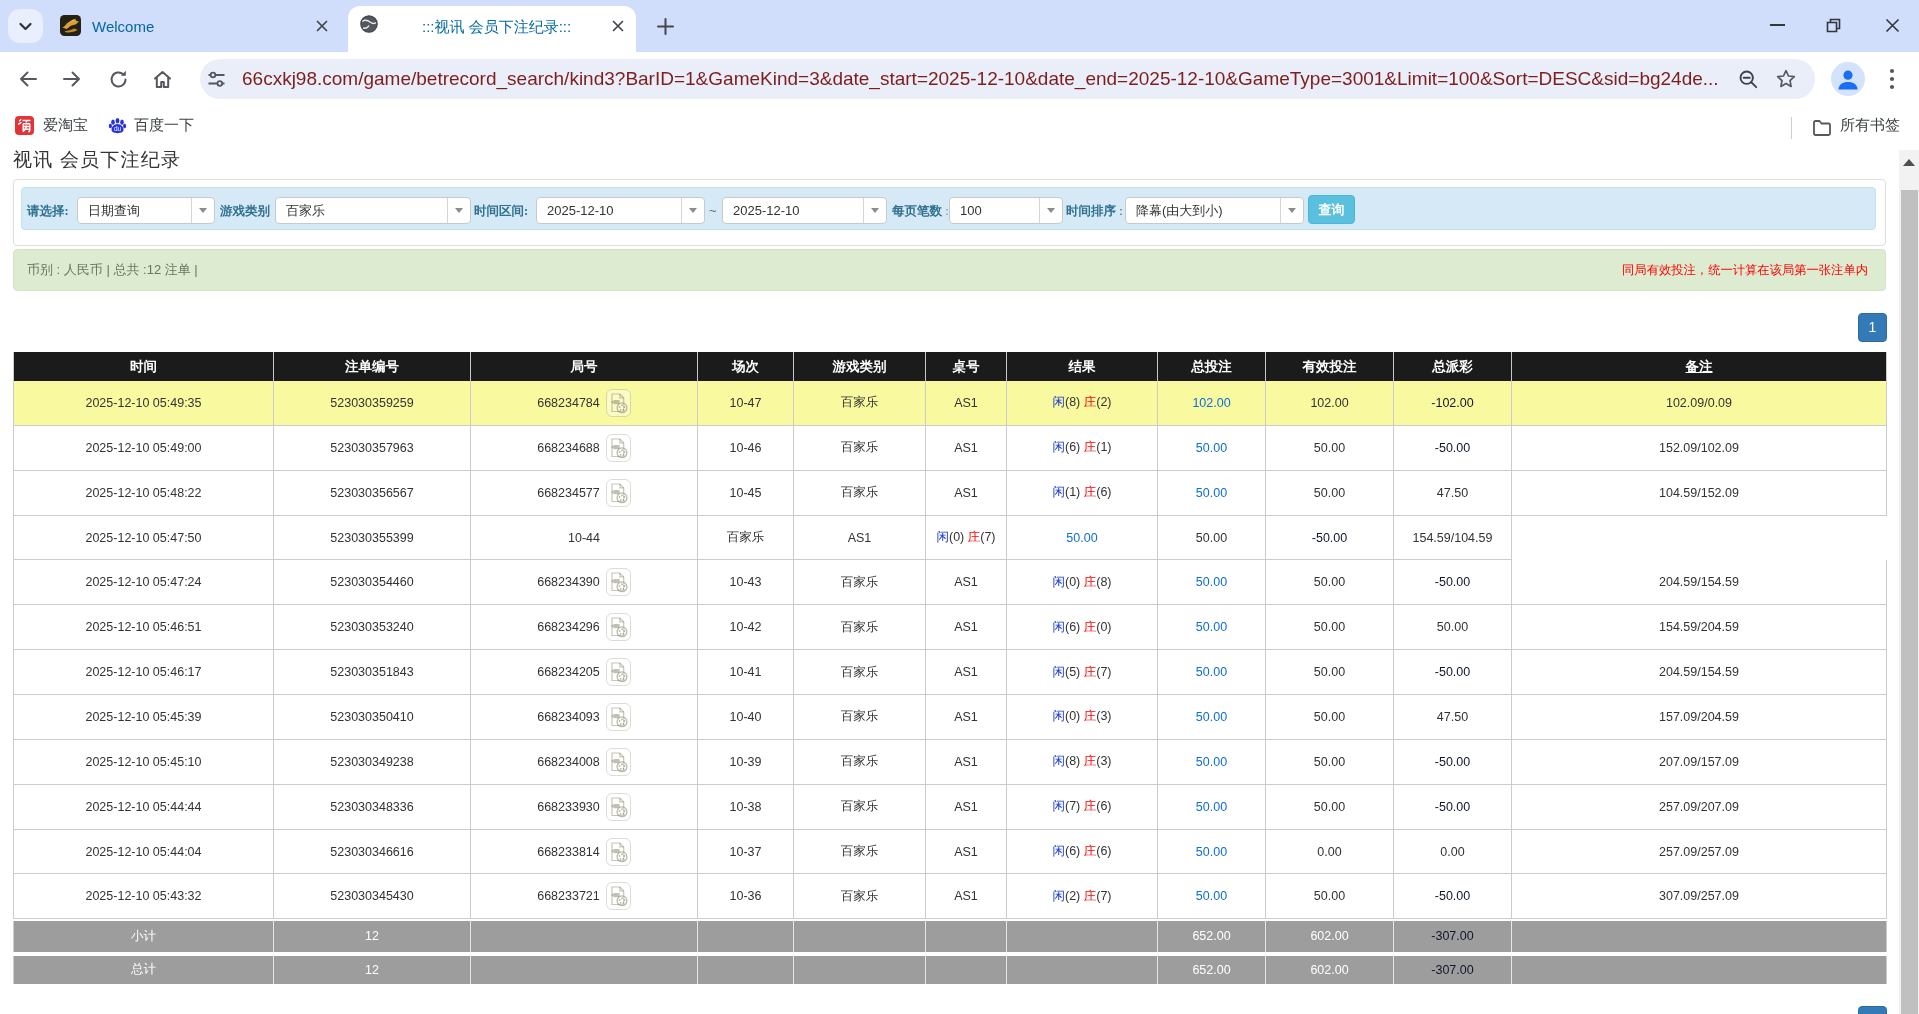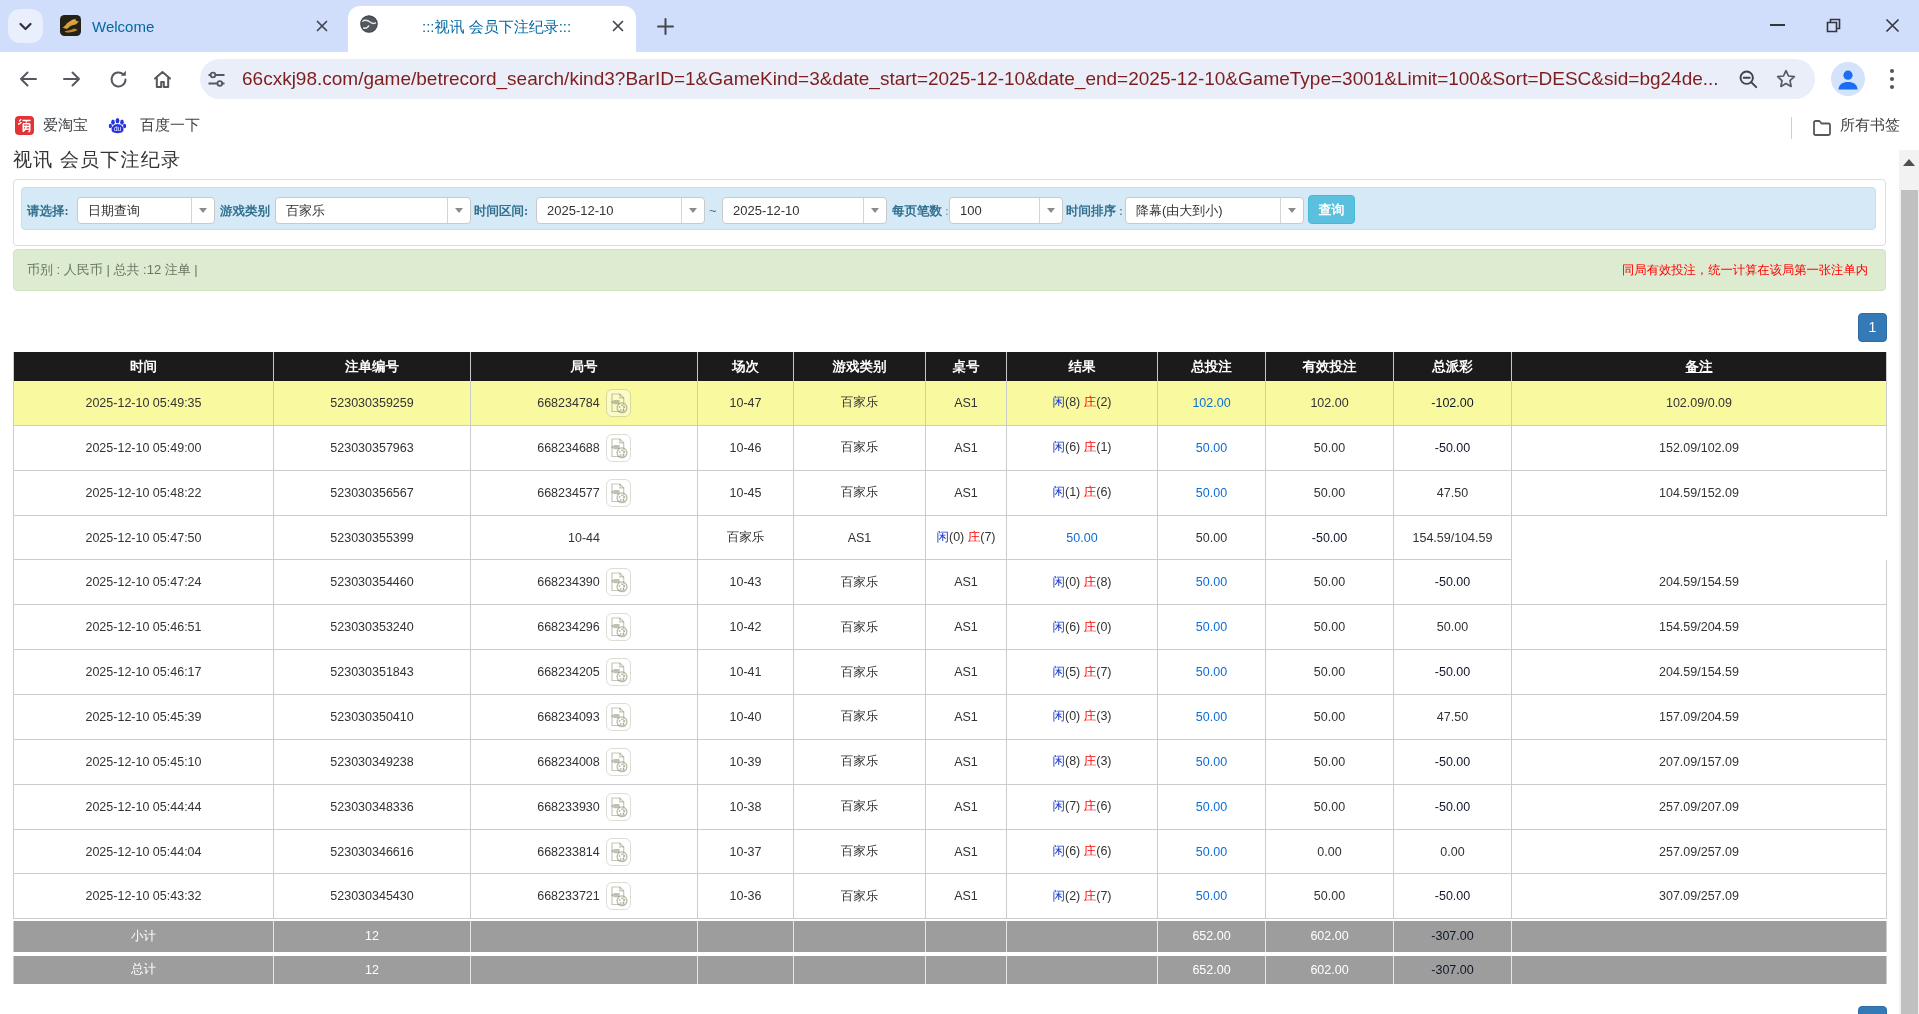--- a/index.html
+++ b/index.html
@@ -182,21 +182,21 @@
       <g fill="#2734dd">
         <ellipse cx="5" cy="6.2" rx="1.8" ry="2.6"></ellipse>
         <ellipse cx="9.5" cy="4.6" rx="1.9" ry="2.7"></ellipse>
         <ellipse cx="14" cy="6.2" rx="1.8" ry="2.6"></ellipse>
         <ellipse cx="16.6" cy="10" rx="1.6" ry="2.2"></ellipse>
         <ellipse cx="2.4" cy="10" rx="1.6" ry="2.2"></ellipse>
         <path d="M9.5 8c3.2 0 6 2.8 6 5.6 0 2.3-1.8 3.6-6 3.6s-6-1.3-6-3.6C3.5 10.8 6.3 8 9.5 8z"></path>
       </g>
       <text x="9.5" y="15.2" font-size="6.5" fill="#fff" text-anchor="middle" font-family="Liberation Sans">du</text>
     </svg>
-  <div class="abs bmtxt" style="left:140px;top:116px">百度一下</div>
+  <div class="abs bmtxt" style="left:134px;top:116px">百度一下</div>
   <div id="bmdiv" class="abs"></div>
   <svg class="abs" style="left:1812px;top:119px" width="20" height="18" viewBox="0 0 20 18">
       <path d="M2 3.5c0-.8.6-1.5 1.5-1.5h4l2 2.5h7c.9 0 1.5.7 1.5 1.5v8.5c0 .8-.6 1.5-1.5 1.5h-13c-.9 0-1.5-.7-1.5-1.5z" stroke="#55585e" stroke-width="1.8" fill="none" stroke-linejoin="round"></path>
     </svg>
   <div class="abs bmtxt" style="left:1840px;top:116px">所有书签</div>
 
   <div id="page" class="abs">
     <div id="ptitle" class="abs">视讯 会员下注纪录</div>
     <div id="fpanel" class="abs"></div>
     <div id="fbar" class="abs"></div>

